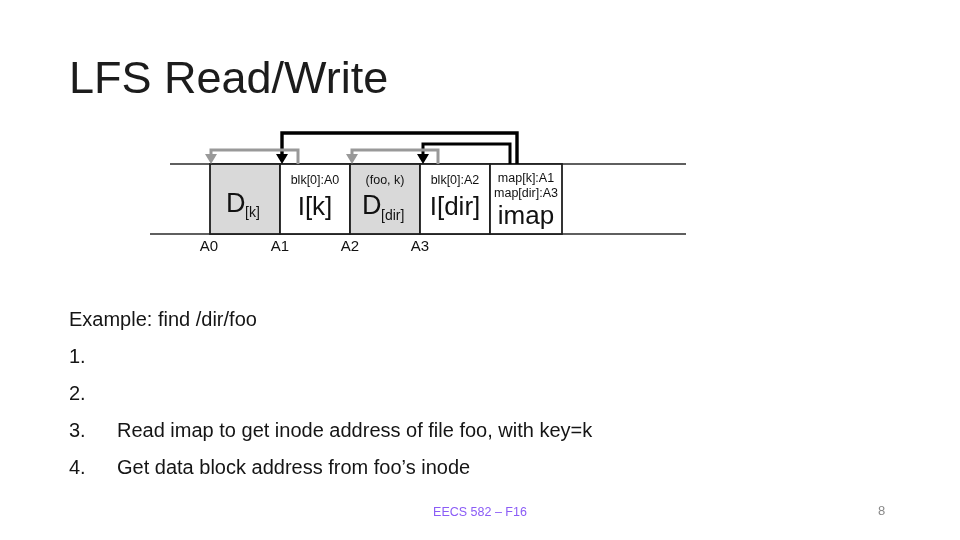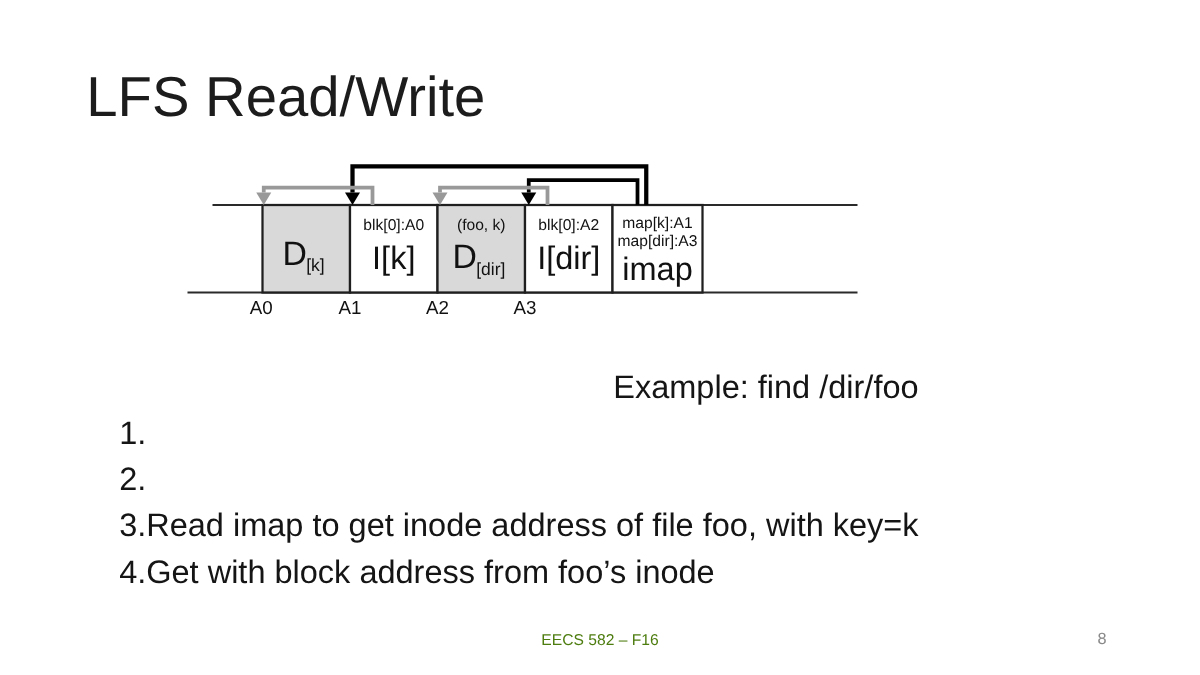--- a/index.html
+++ b/index.html
@@ -32,43 +32,42 @@
     left: 140px;
     top: 120px;
   }
   .diagram text {
     font-family: "Liberation Sans", sans-serif;
     fill: #111111;
   }
   .body-text {
     position: absolute;
     left: 69px;
-    top: 291px;
-    font-size: 26px;
+    top: 301px;
+    font-size: 20px;
     line-height: 37px;
     color: #151515;
     white-space: nowrap;
-    text-align: right;
   }
   .step-row {
     display: flex;
   }
   .step-num {
     display: inline-block;
     width: 48px;
     flex: 0 0 48px;
   }
   .footer-course {
     position: absolute;
     left: 0;
     right: 0;
     top: 505px;
     text-align: center;
     font-size: 12.5px;
-    color: #4d7c0f;
+    color: #8b5cf6;
   }
   .page-number {
     position: absolute;
     left: 878px;
     top: 503px;
     font-size: 13px;
     color: #898989;
   }
 </style>
 </head>
@@ -131,20 +130,20 @@
     </div>
     <div class="step-row">
       <span class="step-num">2.</span>
     </div>
     <div class="step-row">
       <span class="step-num">3.</span>
       <span class="step-text">Read imap to get inode address of file foo, with key=k</span>
     </div>
     <div class="step-row">
       <span class="step-num">4.</span>
-      <span class="step-text">Get with block address from foo’s inode</span>
+      <span class="step-text">Get data block address from foo’s inode</span>
     </div>
   </div>
 
   <div class="footer-course">EECS 582 – F16</div>
   <div class="page-number">8</div>
 
 </div>
 
 </body></html>

